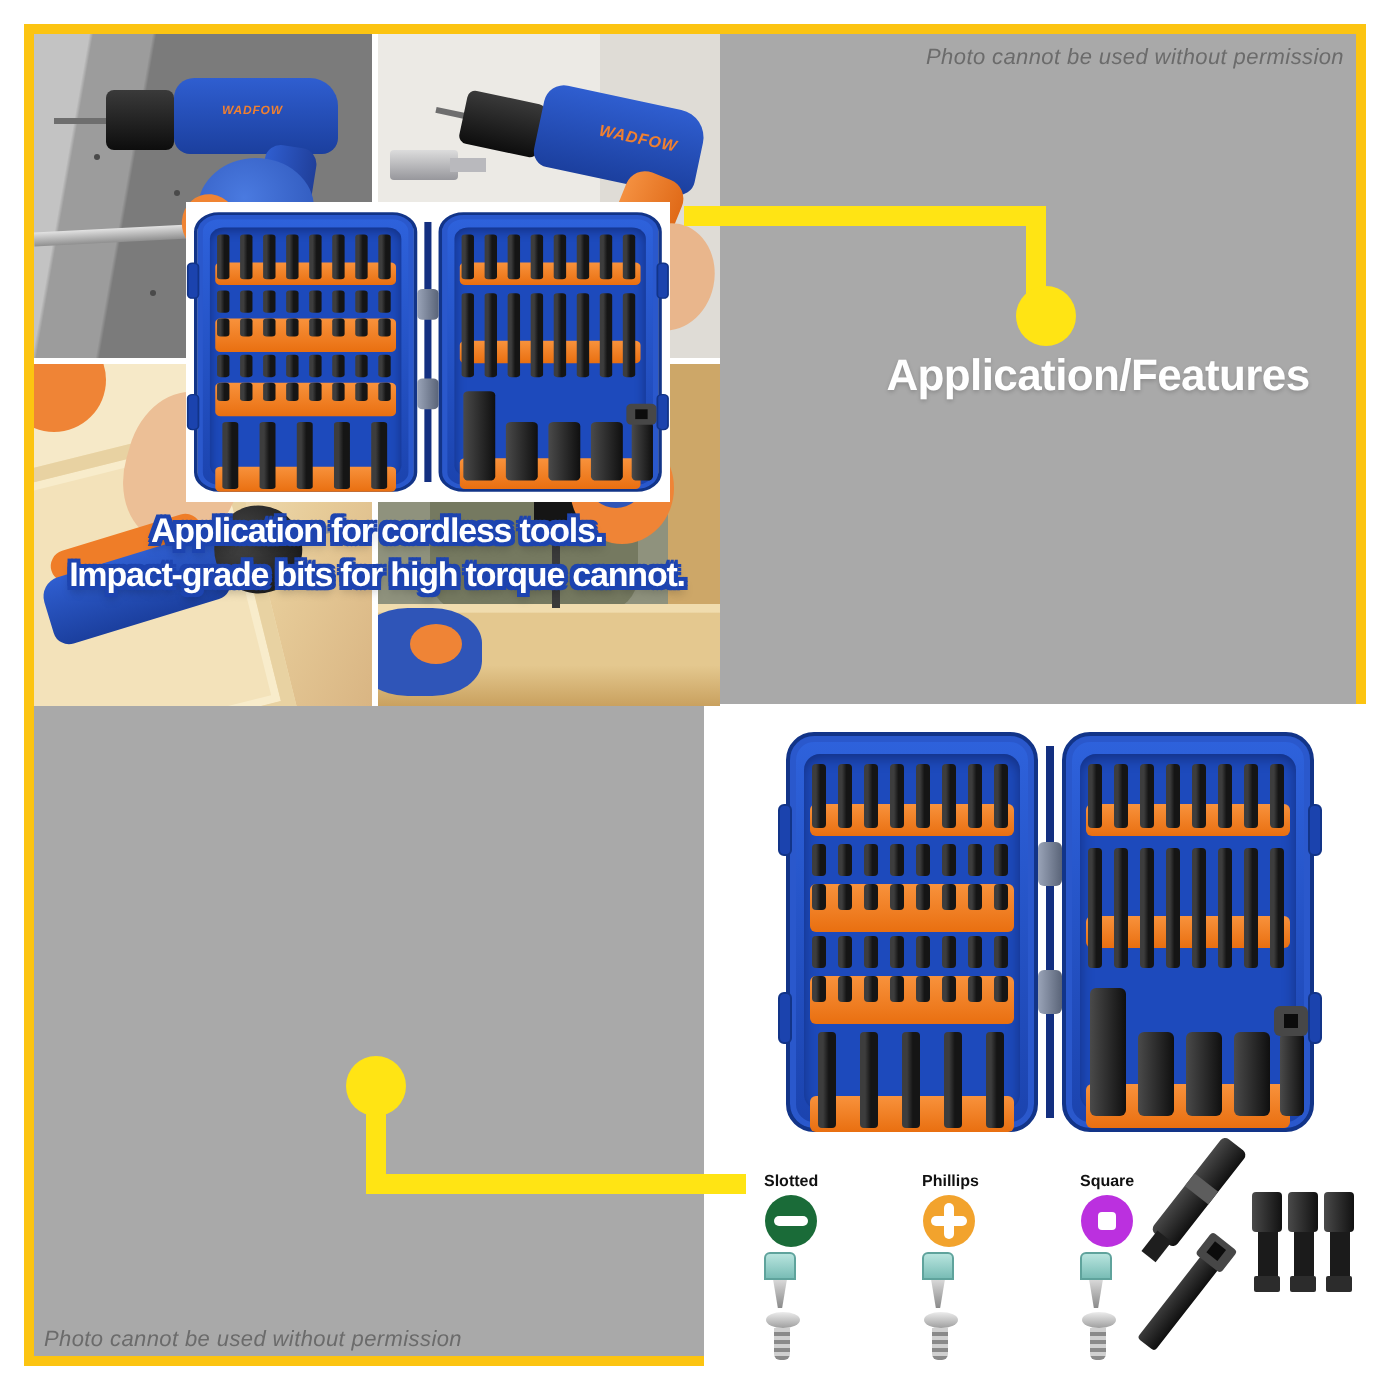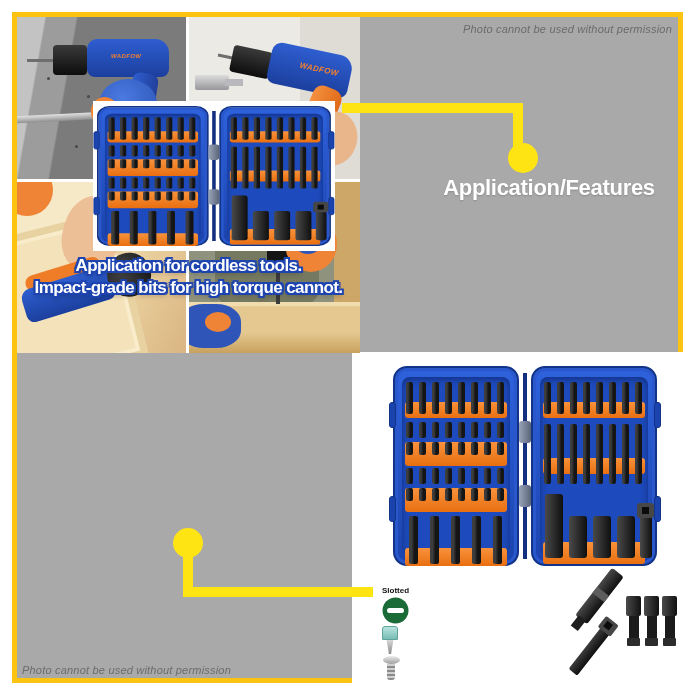--- a/index.html
+++ b/index.html
@@ -463,20 +463,51 @@
             </svg></div>
           <div class="sd-bit">
             <div class="sd-cap"></div>
             <div class="sd-tip"></div>
           </div>
           <div class="sd-screw">
             <div class="sd-head"></div>
             <div class="sd-shaft"></div>
           </div>
         </div>
+        <div class="sd-col">
+          <div class="sd-label">Phillips</div>
+          <div class="sd-circle"><svg viewBox="0 0 27 27" width="27" height="27">
+              <circle cx="13.5" cy="13.5" r="13" fill="#f2a32d"></circle>
+              <rect x="11" y="4.5" width="5" height="18" rx="2.5" fill="#fff"></rect>
+              <rect x="4.5" y="11" width="18" height="5" rx="2.5" fill="#fff"></rect>
+            </svg></div>
+          <div class="sd-bit">
+            <div class="sd-cap"></div>
+            <div class="sd-tip"></div>
+          </div>
+          <div class="sd-screw">
+            <div class="sd-head"></div>
+            <div class="sd-shaft"></div>
+          </div>
+        </div>
+        <div class="sd-col">
+          <div class="sd-label">Square</div>
+          <div class="sd-circle"><svg viewBox="0 0 27 27" width="27" height="27">
+              <circle cx="13.5" cy="13.5" r="13" fill="#bb30df"></circle>
+              <rect x="9" y="9" width="9" height="9" rx="2" fill="#fff"></rect>
+            </svg></div>
+          <div class="sd-bit">
+            <div class="sd-cap"></div>
+            <div class="sd-tip"></div>
+          </div>
+          <div class="sd-screw">
+            <div class="sd-head"></div>
+            <div class="sd-shaft"></div>
+          </div>
+        </div>
       </div>
 
     <div class="acc-wrap">
       <div class="acc-holder">
         <div class="collar"></div>
         <div class="shank"></div>
       </div>
       <div class="acc-adapter">
         <div class="head">
             <span></span>

